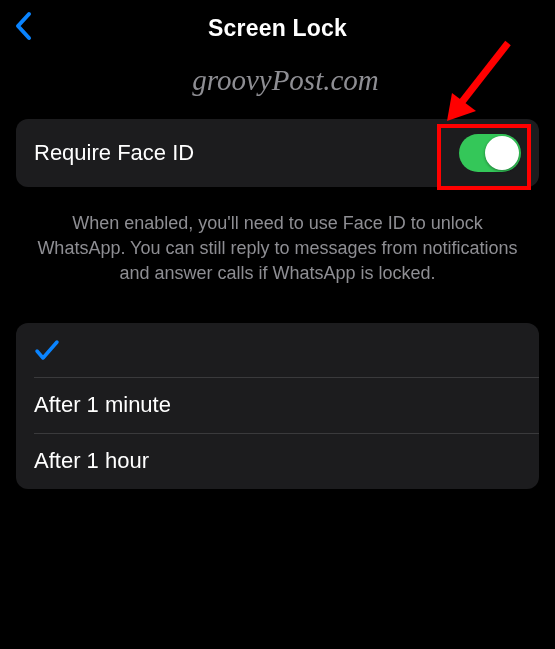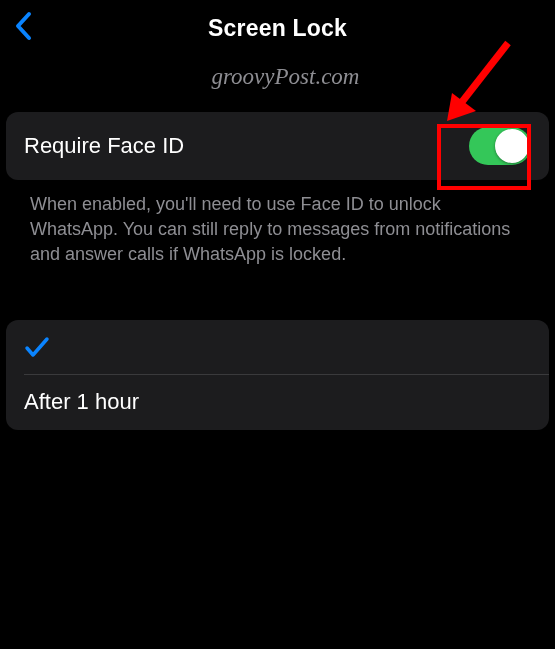--- a/index.html
+++ b/index.html
@@ -33,28 +33,28 @@
     .header-title {
       font-size: 23px;
       font-weight: 600;
       color: #fff;
       letter-spacing: 0.2px;
     }
     .watermark {
       text-align: center;
       font-family: Georgia, "Times New Roman", serif;
       font-style: italic;
-      font-size: 23px;
+      font-size: 29px;
       color: #8e8e93;
       margin-top: 8px;
       margin-bottom: 22px;
       padding-left: 16px;
     }
     .row-group {
-      margin: 0 6px;
+      margin: 0 16px;
       background: #1c1c1e;
       border-radius: 12px;
       overflow: hidden;
     }
     .row {
       display: flex;
       align-items: center;
       justify-content: space-between;
       padding: 15px 18px;
       font-size: 22px;
@@ -93,22 +93,23 @@
     .highlight-box {
       position: absolute;
       border: 4px solid #ff0000;
       pointer-events: none;
       z-index: 10;
     }
     .helper-text {
       color: #8e8e93;
       font-size: 18px;
       line-height: 1.4;
-      padding: 12px 30px 0 30px;
-      margin-bottom: 52px;
+      padding: 24px 30px 0 30px;
+      margin-bottom: 36px;
+      text-align: center;
     }
     .checkmark {
       flex-shrink: 0;
     }
     .arrow-annotation {
       position: absolute;
       pointer-events: none;
       z-index: 9;
     }
   </style>
@@ -144,15 +145,18 @@
 
 <div class="helper-text">When enabled, you'll need to use Face ID to unlock WhatsApp. You can still reply to messages from notifications and answer calls if WhatsApp is locked.</div>
 
 <div class="row-group">
   <div class="row">
     <svg class="checkmark" width="26" height="24" viewBox="0 0 26 24">
       <polyline points="3,13 9,20 23,4" fill="none" stroke="#0a84ff" stroke-width="3.5" stroke-linecap="round" stroke-linejoin="round"></polyline>
     </svg>
   </div>
   <div class="row">
+    <span>After 1 minute</span>
+  </div>
+  <div class="row">
     <span>After 1 hour</span>
   </div>
 </div>
 
 </body></html>

